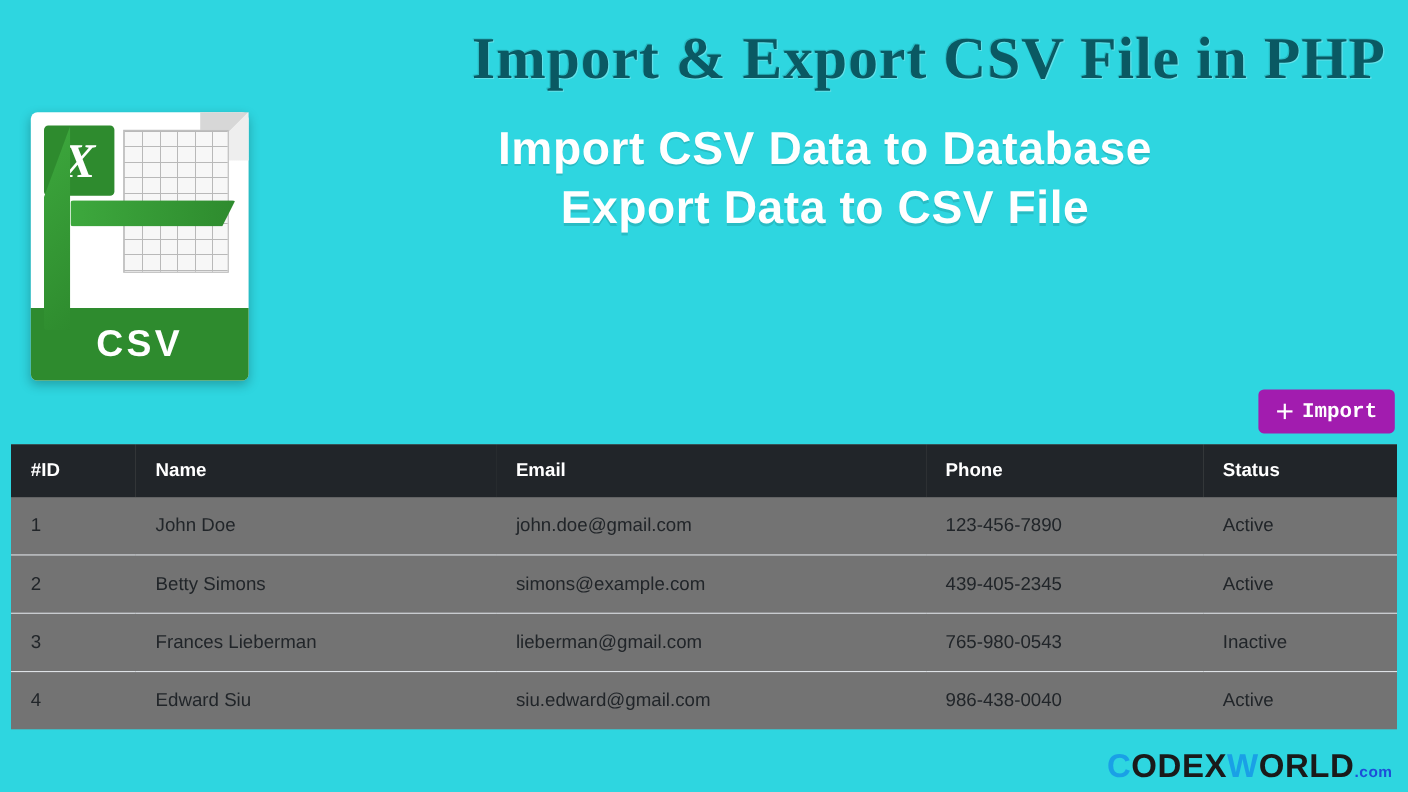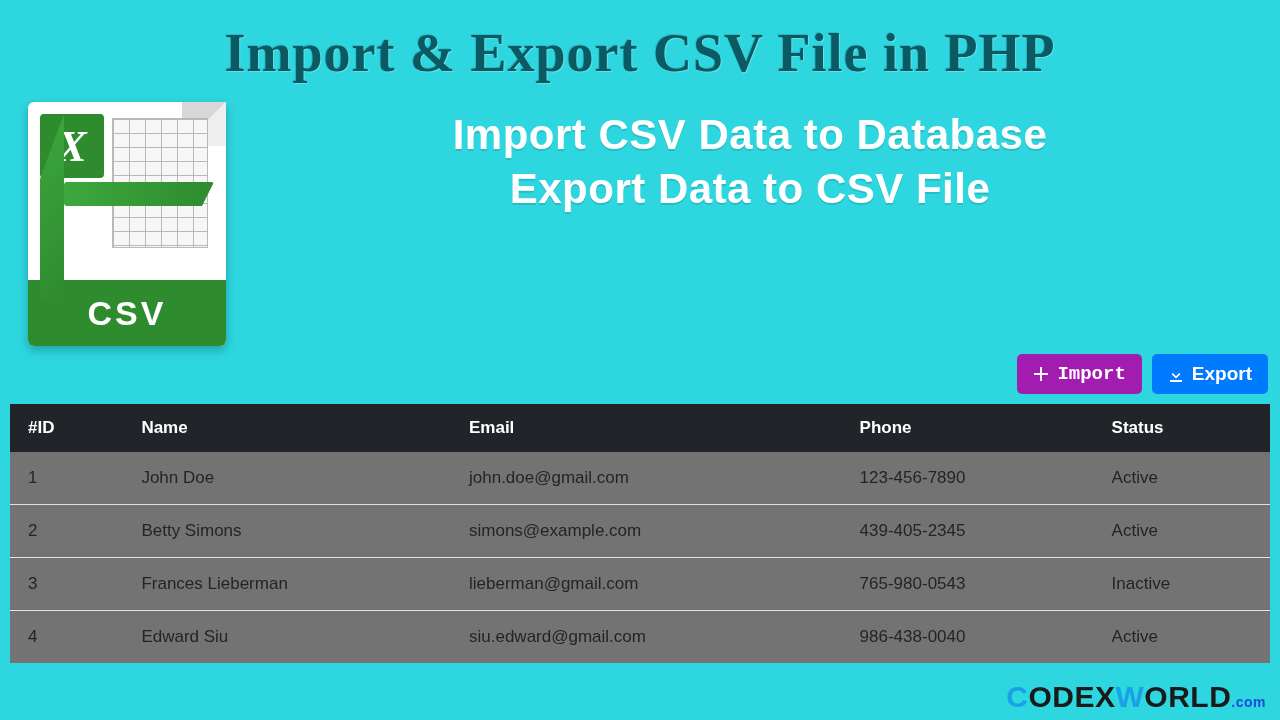--- a/index.html
+++ b/index.html
@@ -5,21 +5,21 @@
 * { margin: 0; padding: 0; box-sizing: border-box; }
 body {
   width: 1280px;
   height: 720px;
   background: #2ed6e0;
   font-family: -apple-system, BlinkMacSystemFont, "Segoe UI", Arial, sans-serif;
   overflow: hidden;
   position: relative;
 }
 .page-title {
-  text-align: center;
+  text-align: right;
   font-size: 54px;
   font-weight: 900;
   color: #0a5963;
   padding: 22px 20px 10px;
   letter-spacing: 1px;
   text-shadow: 1px 1px 0 rgba(255,255,255,0.25), -1px -1px 0 rgba(0,0,0,0.12);
   font-family: Georgia, "Times New Roman", serif;
 }
 .hero {
   display: flex;
@@ -144,29 +144,20 @@
 <div class="toolbar">
   <button class="btn btn-green">
     <span class="ico">
       <svg viewBox="0 0 16 16" fill="#fff">
           <rect x="7" y="1" width="2" height="14"></rect>
           <rect x="1" y="7" width="14" height="2"></rect>
         </svg>
     </span>
     <span>Import</span>
   </button>
-  <button class="btn btn-blue">
-    <span class="ico">
-      <svg viewBox="0 0 16 16" fill="#fff">
-          <path d="M8 1v8.2L4.8 6 3.6 7.2 8 11.6l4.4-4.4L11.2 6 8 9.2V1z"></path>
-          <rect x="2" y="13" width="12" height="2"></rect>
-        </svg>
-    </span>
-    <span>Export</span>
-  </button>
 </div>
 
 <div class="table-wrap">
   <table>
     <thead>
       <tr>
         <th class="col-id">#ID</th>
         <th class="col-name">Name</th>
         <th class="col-email">Email</th>
         <th class="col-phone">Phone</th>

